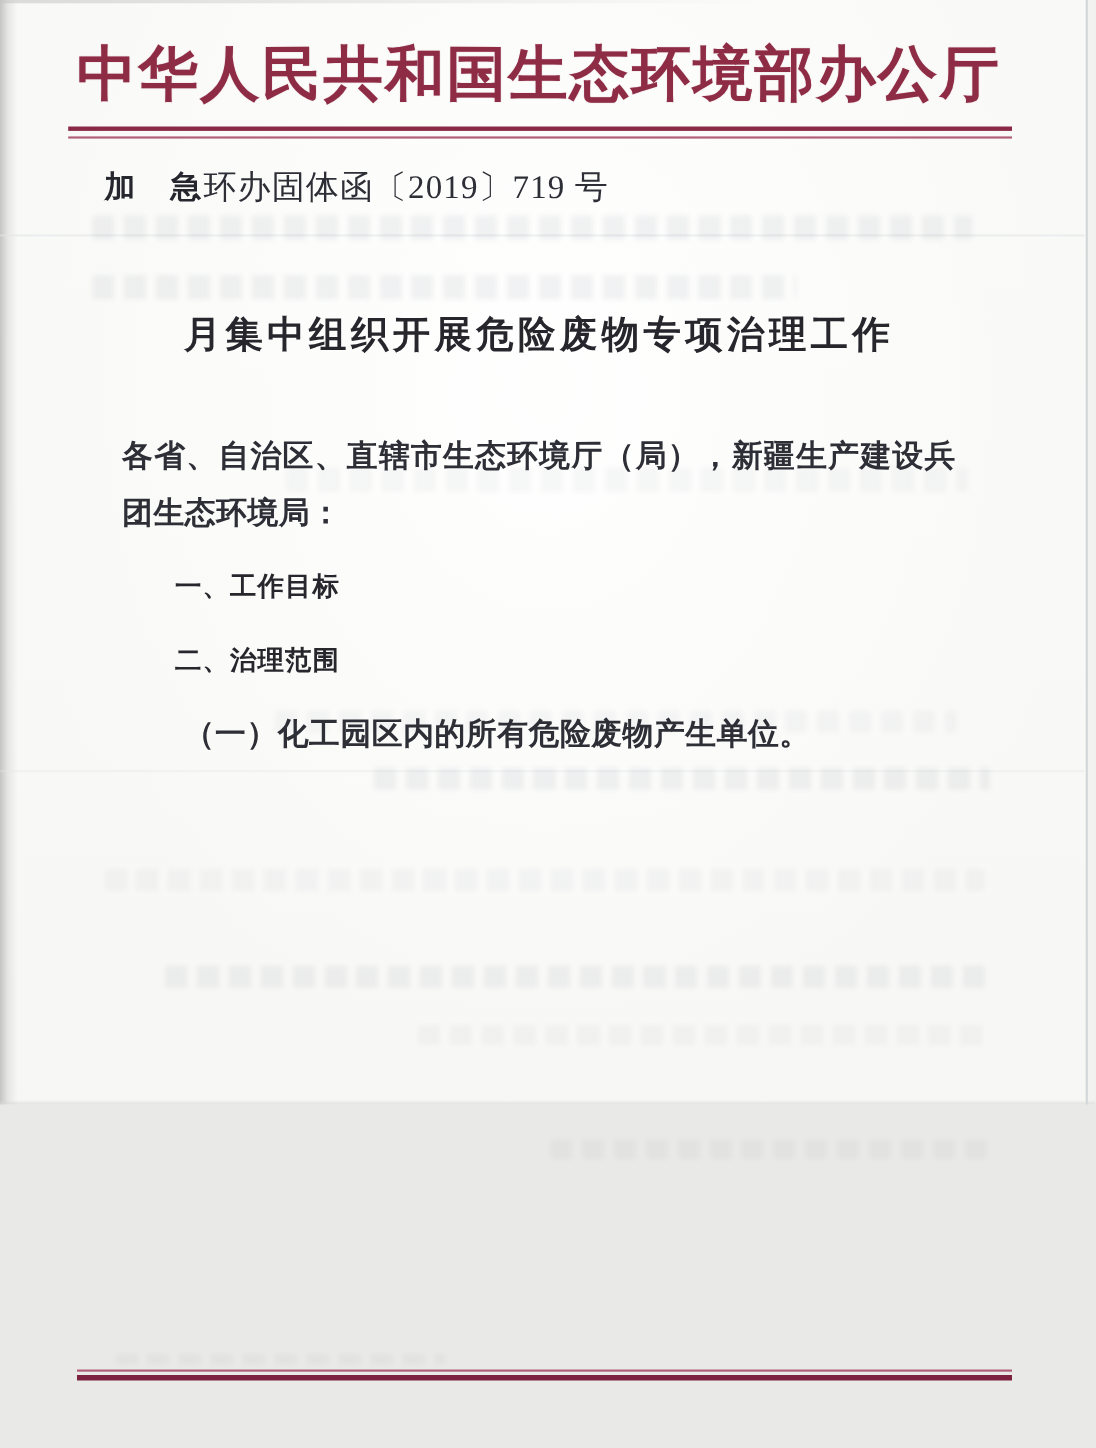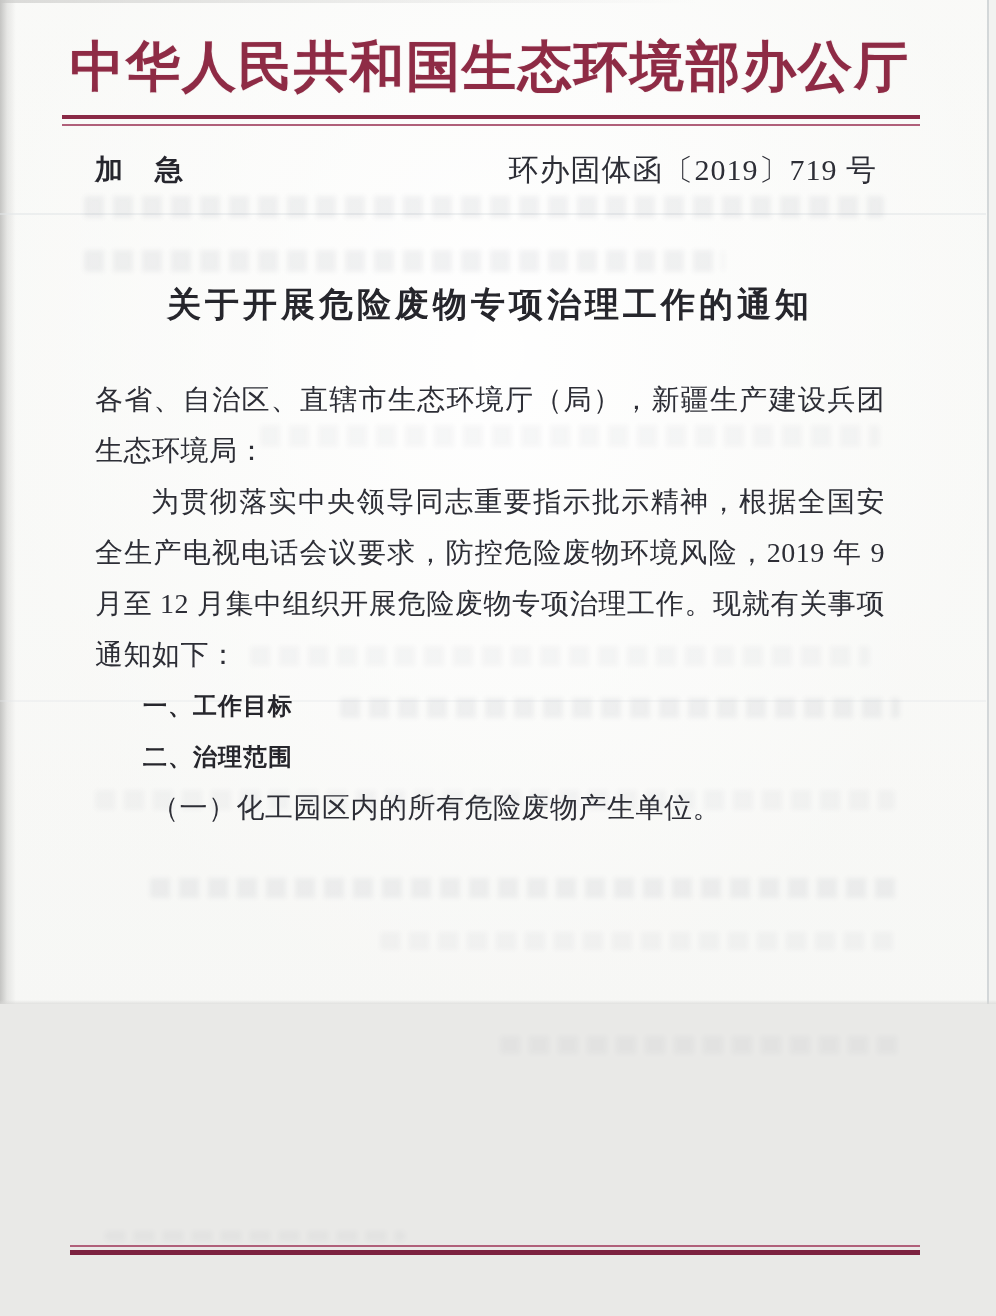--- a/index.html
+++ b/index.html
@@ -34,30 +34,30 @@
   .org-title{
     position:absolute;top:30px;left:0;right:16px;height:74px;line-height:74px;
     text-align:center;font-size:54px;font-weight:bold;letter-spacing:2px;
     color:#8e2b45;text-shadow:0 0 1px rgba(142,43,69,.45);white-space:nowrap;
   }
   .top-rule{position:absolute;top:115px;left:62px;width:858px;}
   .top-rule .thick{height:4px;background:#8a2a46;}
   .top-rule .thin{height:2px;background:#b0607a;margin-top:5px;}
   
   .meta-row{position:absolute;top:150px;left:95px;width:782px;height:40px;
-    display:flex;justify-content:space-between;align-items:center;}
+    display:flex;justify-content:flex-start;align-items:center;}
   .urgency{font-family:"Liberation Sans","DejaVu Sans",sans-serif;
     font-weight:bold;font-size:28px;color:#26262e;letter-spacing:2px;}
   .doc-number{font-size:30px;color:#2d2e36;letter-spacing:1px;}
   
   .doc-title{position:absolute;top:284px;left:0;right:16px;height:42px;line-height:42px;
     text-align:center;font-size:34px;font-weight:bold;letter-spacing:4px;color:#26262c;white-space:nowrap;}
   .body-col{position:absolute;top:374px;left:95px;width:790px;
     font-size:28px;line-height:51px;text-align:justify;letter-spacing:.5px;color:#2d2e36;}
-  .body-col p{margin:0;}
+  .body-col p{margin:16px;font-weight:bold;}
   .para{text-indent:2em;}
   .sec-heading{margin:0;text-indent:2em;font-size:24px;line-height:51px;
     font-family:"Liberation Sans","DejaVu Sans",sans-serif;font-weight:bold;
     color:#26262c;letter-spacing:1px;}
   
   .bottom-rule{position:absolute;top:1245px;left:70px;width:850px;}
   .bottom-rule .thin{height:2px;background:#b0607a;}
   .bottom-rule .thick{height:5px;background:#7c2240;margin-top:3px;}
 </style>
 </head>
@@ -88,25 +88,24 @@
   <div class="top-rule">
     <div class="thick"></div>
     <div class="thin"></div>
   </div>
 
   <div class="meta-row">
     <span class="urgency">加　急</span>
     <span class="doc-number">环办固体函〔2019〕719 号</span>
   </div>
 
-  <div class="doc-title">关于开展危险废物专项治理工作的通知</div>
+  <div class="doc-title">月集中组织开展危险废物专项治理工作</div>
 
   <div class="body-col">
     <p class="salutation">各省、自治区、直辖市生态环境厅（局），新疆生产建设兵团生态环境局：</p>
-    <p class="para">为贯彻落实中央领导同志重要指示批示精神，根据全国安全生产电视电话会议要求，防控危险废物环境风险，2019 年 9 月至 12 月集中组织开展危险废物专项治理工作。现就有关事项通知如下：</p>
 
     <p class="sec-heading">一、工作目标</p>
 
     <p class="sec-heading">二、治理范围</p>
     <p class="para">（一）化工园区内的所有危险废物产生单位。</p>
   </div>
 
   <div class="bottom-rule">
     <div class="thin"></div>
     <div class="thick"></div>

